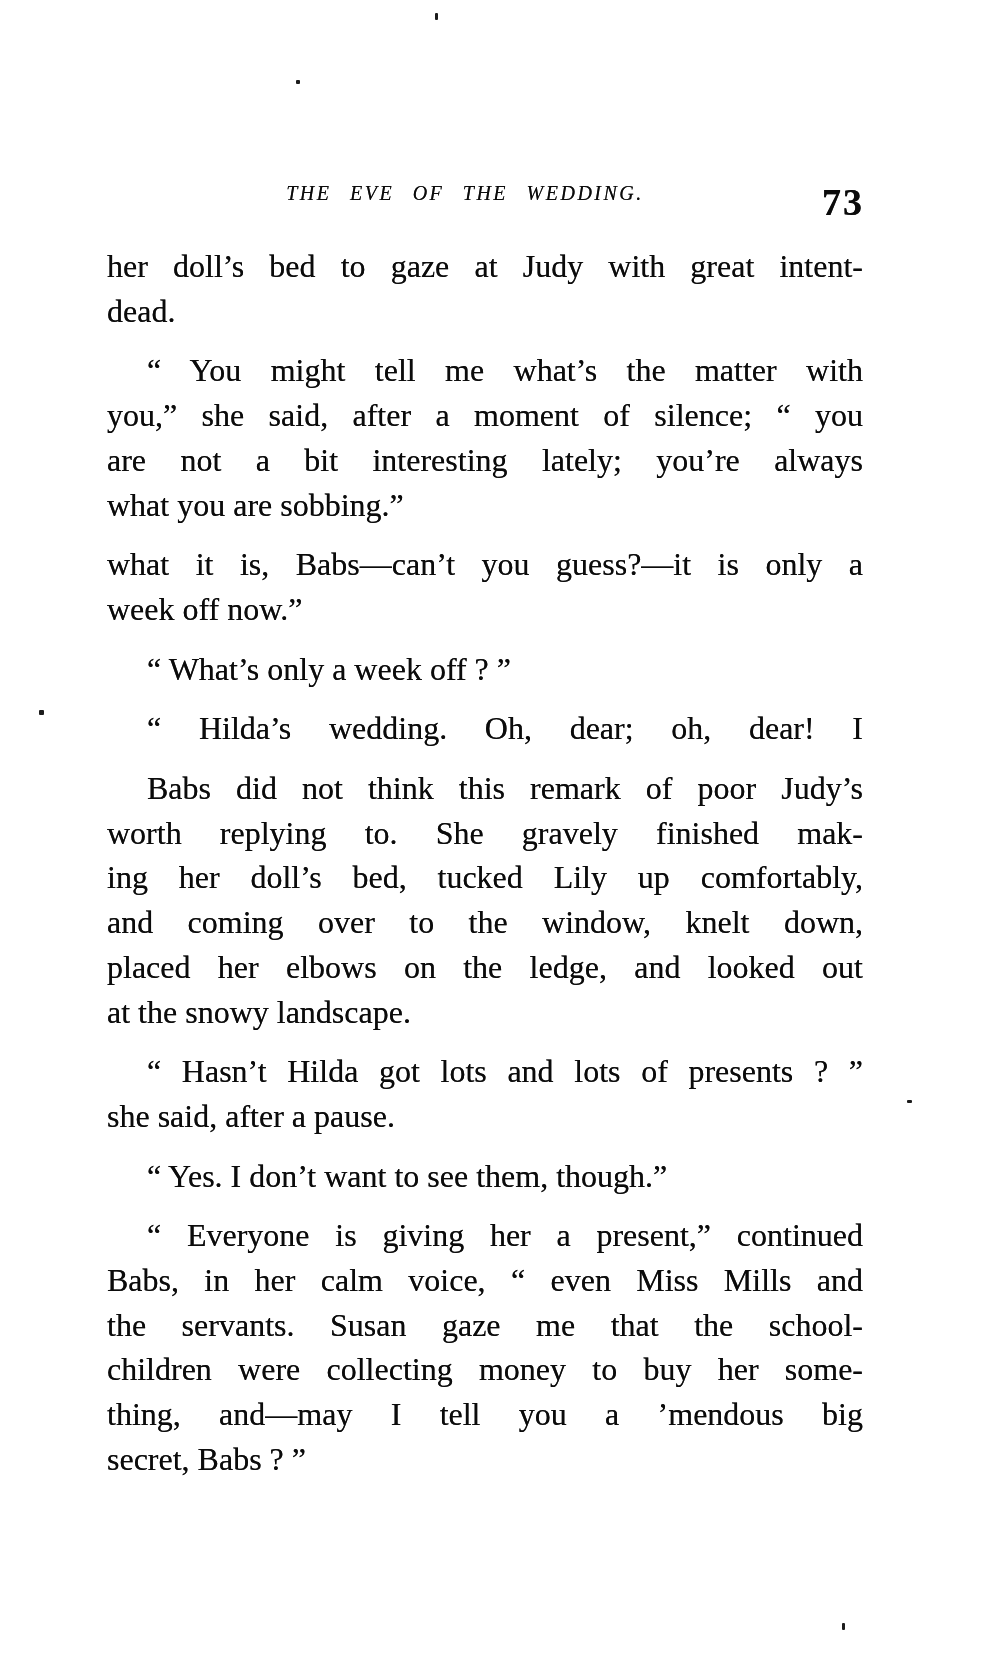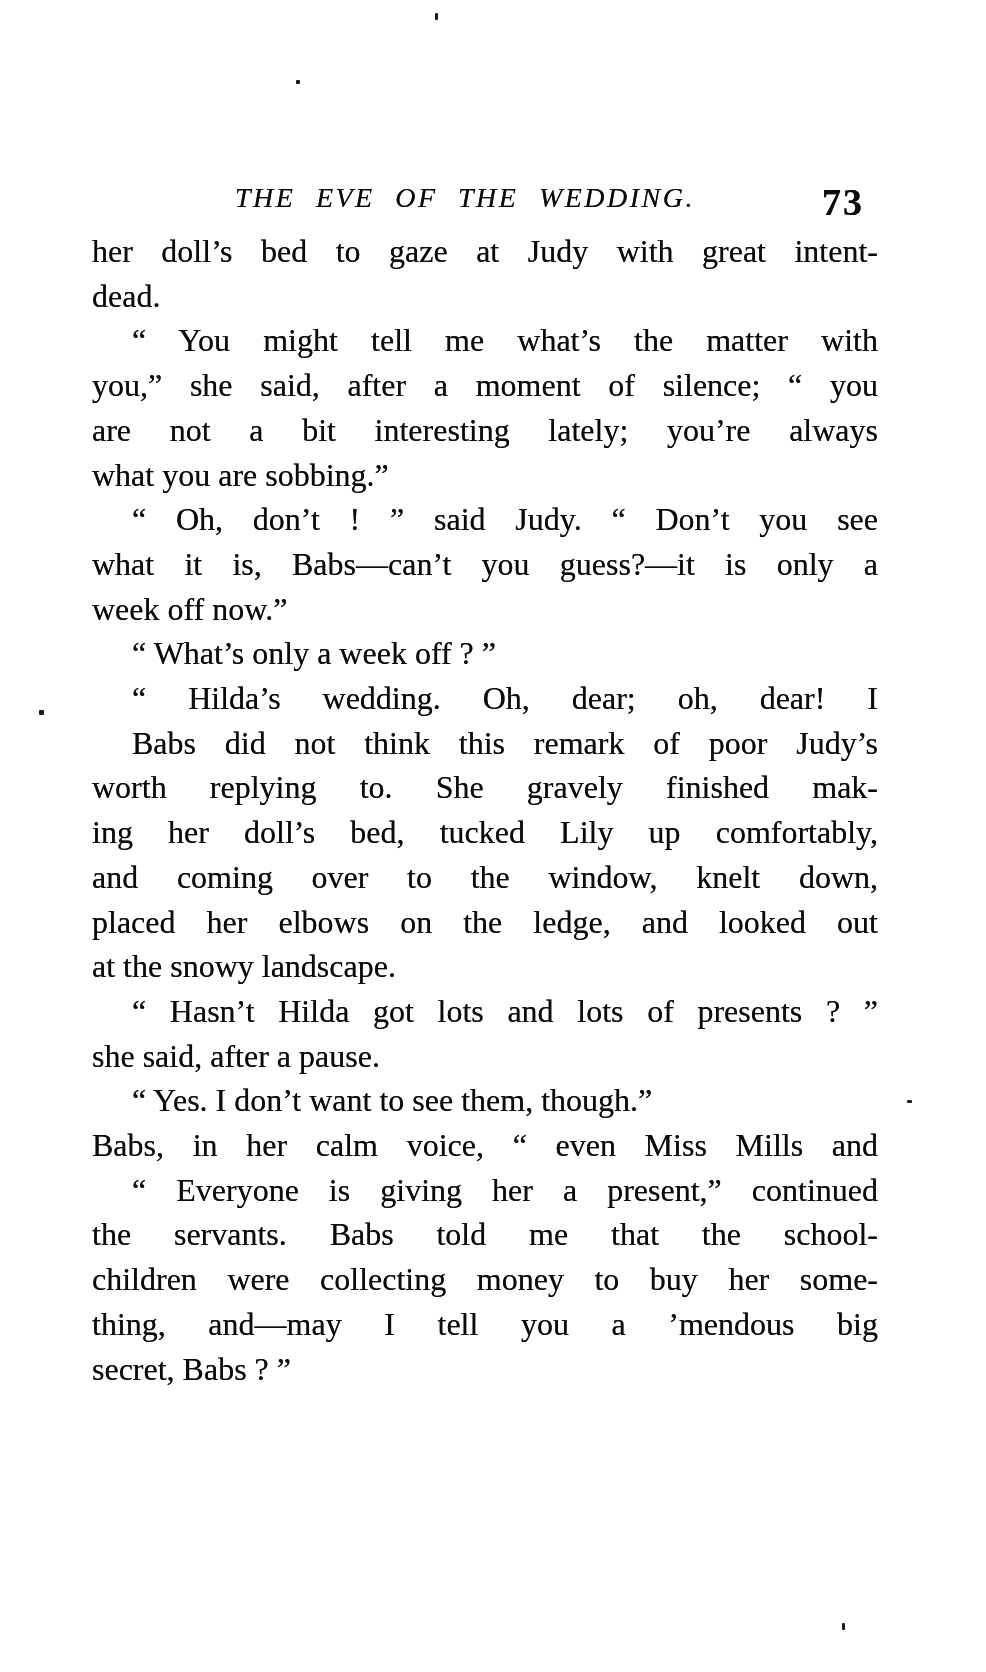--- a/index.html
+++ b/index.html
@@ -26,21 +26,21 @@
     width: 786px;
     height: 46px;
   }
   .running-title {
     position: absolute;
     left: 0;
     right: 40px;
     top: 4px;
     text-align: center;
     font-style: italic;
-    font-size: 28px;
+    font-size: 20px;
     letter-spacing: 2.5px;
     word-spacing: 11px;
     white-space: nowrap;
   }
   .page-number {
     position: absolute;
     right: 14px;
     top: -6px;
     font-size: 38px;
     font-weight: bold;
@@ -50,21 +50,21 @@
   }
   
   .text-column {
     position: absolute;
     left: 92px;
     top: 229px;
     width: 786px;
     font-size: 32px;
     line-height: 44.7px;
   }
-  .paragraph { margin: 0; padding: 0; }
+  .paragraph { margin: 15px; padding: 0; }
   .line {
     text-align: justify;
     text-align-last: justify;
     -moz-text-align-last: justify;
   }
   .line.last {
     text-align: left;
     text-align-last: left;
     -moz-text-align-last: left;
   }
@@ -92,21 +92,20 @@
         <div class="line">her doll’s bed to gaze at Judy with great intent-</div>
         <div class="line last">dead.</div>
       </div>
       <div class="paragraph">
         <div class="line indent">“ You might tell me what’s the matter with</div>
         <div class="line">you,” she said, after a moment of silence; “ you</div>
         <div class="line">are not a bit interesting lately; you’re always</div>
         <div class="line last">what you are sobbing.”</div>
       </div>
       <div class="paragraph">
-        <div class="line indent">“ Oh, don’t ! ” said Judy.  “ Don’t you see</div>
         <div class="line">what it is, Babs—can’t you guess?—it is only a</div>
         <div class="line last">week off now.”</div>
       </div>
       <div class="paragraph">
         <div class="line last indent">“ What’s only a week off ? ”</div>
       </div>
       <div class="paragraph">
         <div class="line indent">“ Hilda’s wedding.  Oh, dear; oh, dear! I</div>
       </div>
       <div class="paragraph">
@@ -118,23 +117,23 @@
         <div class="line last">at the snowy landscape.</div>
       </div>
       <div class="paragraph">
         <div class="line indent">“ Hasn’t Hilda got lots and lots of presents ? ”</div>
         <div class="line last">she said, after a pause.</div>
       </div>
       <div class="paragraph">
         <div class="line last indent">“ Yes.  I don’t want to see them, though.”</div>
       </div>
       <div class="paragraph">
+        <div class="line indent">“ Everyone is giving her a present,” continued</div>
         <div class="line">Babs, in her calm voice, “ even Miss Mills and</div>
-        <div class="line indent">“ Everyone is giving her a present,” continued</div>
-        <div class="line">the servants.  Babs told me that the school-</div>
+        <div class="line">the servants.  Susan gaze me that the school-</div>
         <div class="line">children were collecting money to buy her some-</div>
         <div class="line">thing, and—may I tell you a ’mendous big</div>
         <div class="line last">secret, Babs ? ”</div>
       </div>
     </main>
 
   <div id="specks">
       <span class="speck" style="left: 435px; top: 13px; width: 3px; height: 7px; background: rgb(28, 28, 28);"></span>
       <span class="speck" style="left: 296px; top: 80px; width: 4px; height: 4px; background: rgb(28, 28, 28);"></span>
       <span class="speck" style="left: 39px; top: 710px; width: 5px; height: 5px; background: rgb(28, 28, 28);"></span>

